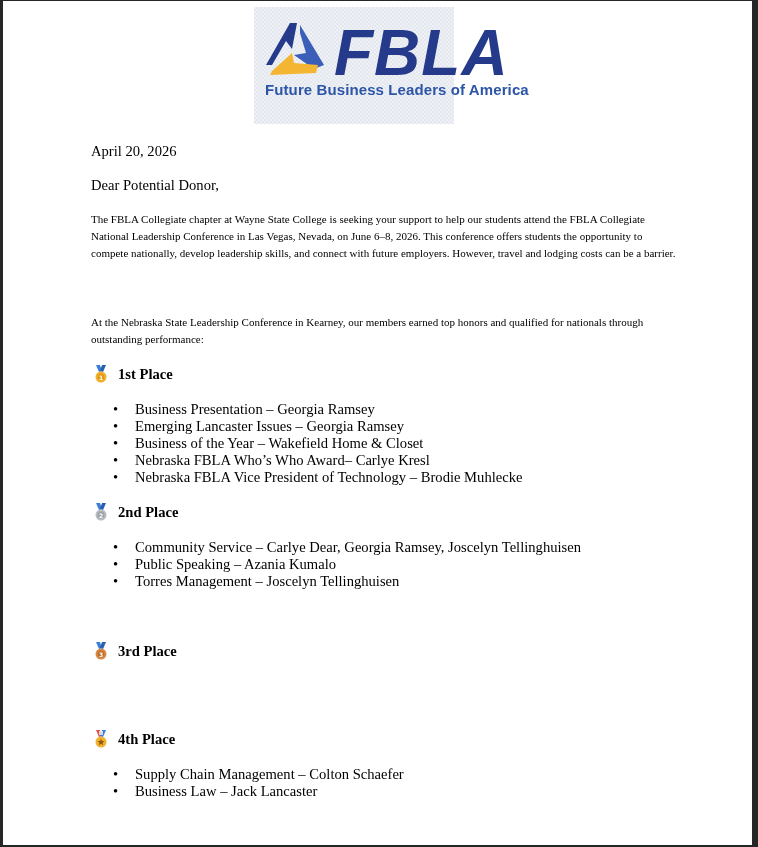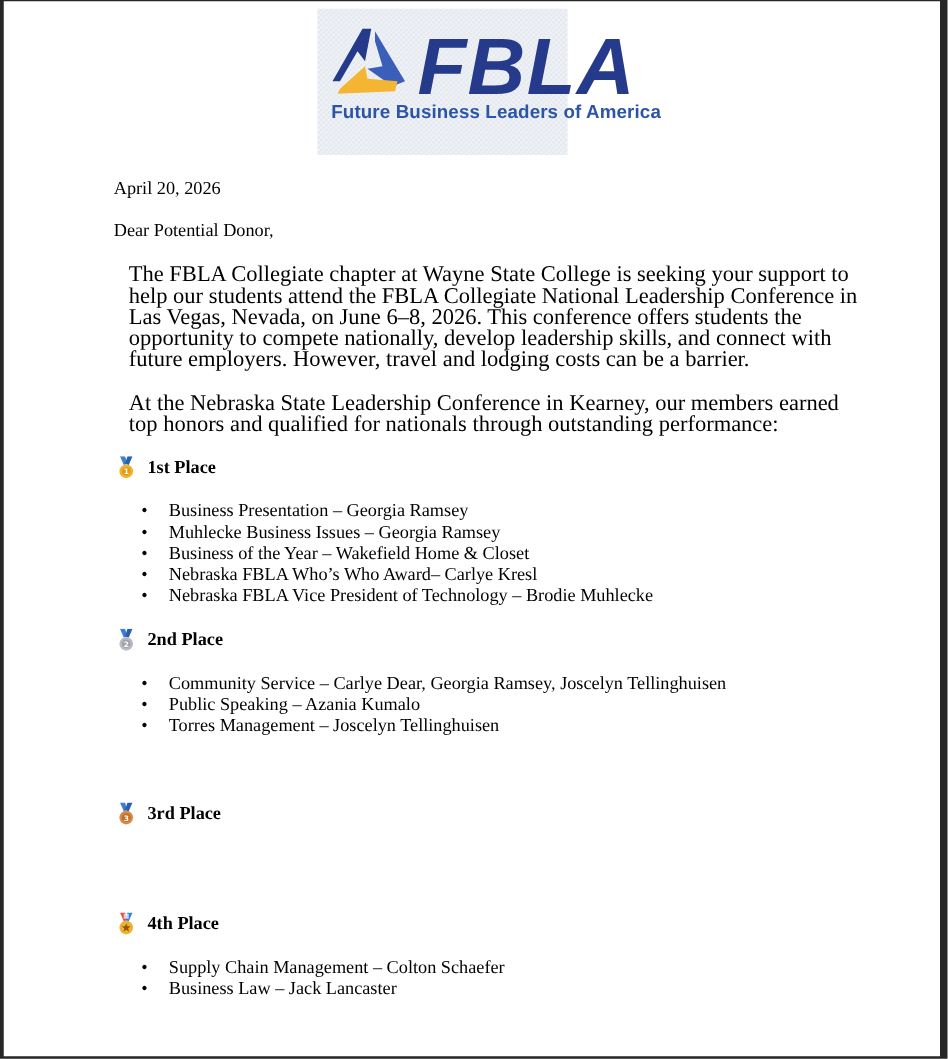--- a/index.html
+++ b/index.html
@@ -25,21 +25,21 @@
   .logo-word {
     position: absolute; left: 80px; top: 6px; font-family: "Liberation Sans", sans-serif;
     font-weight: bold; font-style: italic; font-size: 64px; color: #253a8a; letter-spacing: 1px;
     line-height: 80px;
   }
   .logo-tag {
     position: absolute; left: 11px; top: 74px; font-family: "Liberation Sans", sans-serif;
     font-size: 15px; color: #2c55a8; font-weight: bold; white-space: nowrap; letter-spacing: 0.1px;
   }
   .text { position: absolute; left: 88px; font-size: 14.6px; line-height: 17px; white-space: nowrap; }
-  .para { position: absolute; left: 88px; width: 590px; font-size: 18px; line-height: 17px; margin-left: 12px; }
+  .para { position: absolute; left: 88px; width: 590px; font-size: 11px; line-height: 17px; }
   .heading {
     position: absolute; left: 90px; font-size: 14.6px; font-weight: bold; line-height: 18px;
     display: flex; align-items: flex-start;
   }
   .medal { width: 16px; height: 18px; margin-right: 9px; display: inline-block; }
   .list { position: absolute; left: 110px; margin: 0; padding: 0; list-style: none; font-size: 14.6px; line-height: 17px; }
   .list li { position: relative; padding-left: 22px; white-space: nowrap; }
   .list li::before { content: "\2022"; position: absolute; left: 0; top: 0; }
 </style>
 </head>
@@ -67,21 +67,21 @@
       <polygon points="3,0 7,0 9,6 6,7" fill="#3a7fd5"></polygon>
         <polygon points="9,0 13,0 10,7 7,6" fill="#2a5fb0"></polygon>
       <circle cx="8" cy="12" r="5.5" fill="#f2b22e"></circle>
         <circle cx="8" cy="12" r="3.5" fill="#e39a13"></circle>
       <text x="8" y="14.5" font-size="6" text-anchor="middle" fill="#fff" font-family="DejaVu Sans, sans-serif">1</text>
     </svg>
     <span>1st Place</span>
   </div>
   <ul class="list" style="top:400px">
     <li>Business Presentation – Georgia Ramsey</li>
-    <li>Muhlecke Business Issues – Georgia Ramsey</li>
+    <li>Emerging Lancaster Issues – Georgia Ramsey</li>
     <li>Business of the Year – Wakefield Home &amp; Closet</li>
     <li>Nebraska FBLA Who’s Who Award– Carlye Kresl</li>
     <li>Nebraska FBLA Vice President of Technology – Brodie Muhlecke</li>
   </ul>
 
   <div class="heading" style="top:502px">
     <svg class="medal" viewBox="0 0 16 18">
       <polygon points="3,0 7,0 9,6 6,7" fill="#3a7fd5"></polygon>
         <polygon points="9,0 13,0 10,7 7,6" fill="#2a5fb0"></polygon>
       <circle cx="8" cy="12" r="5.5" fill="#b8bcc2"></circle>

